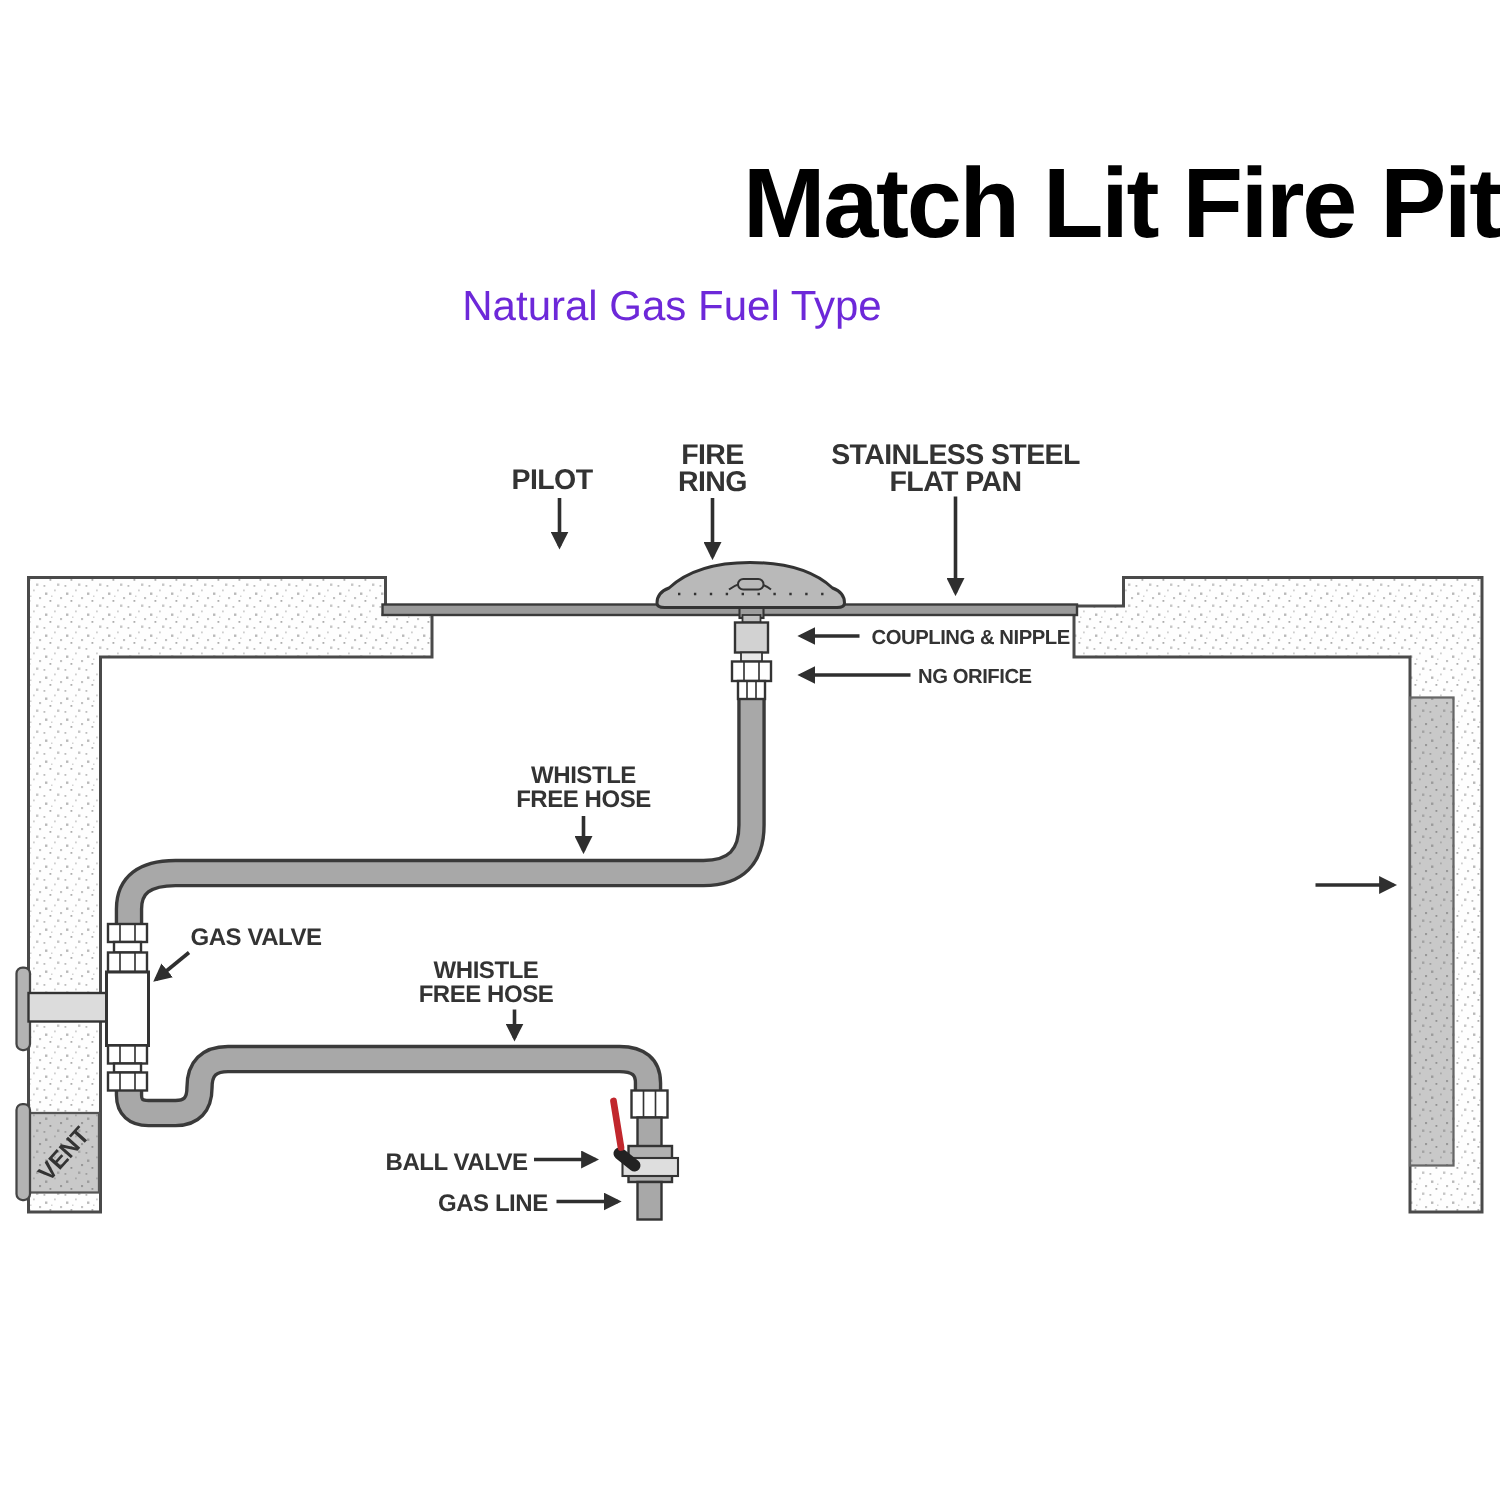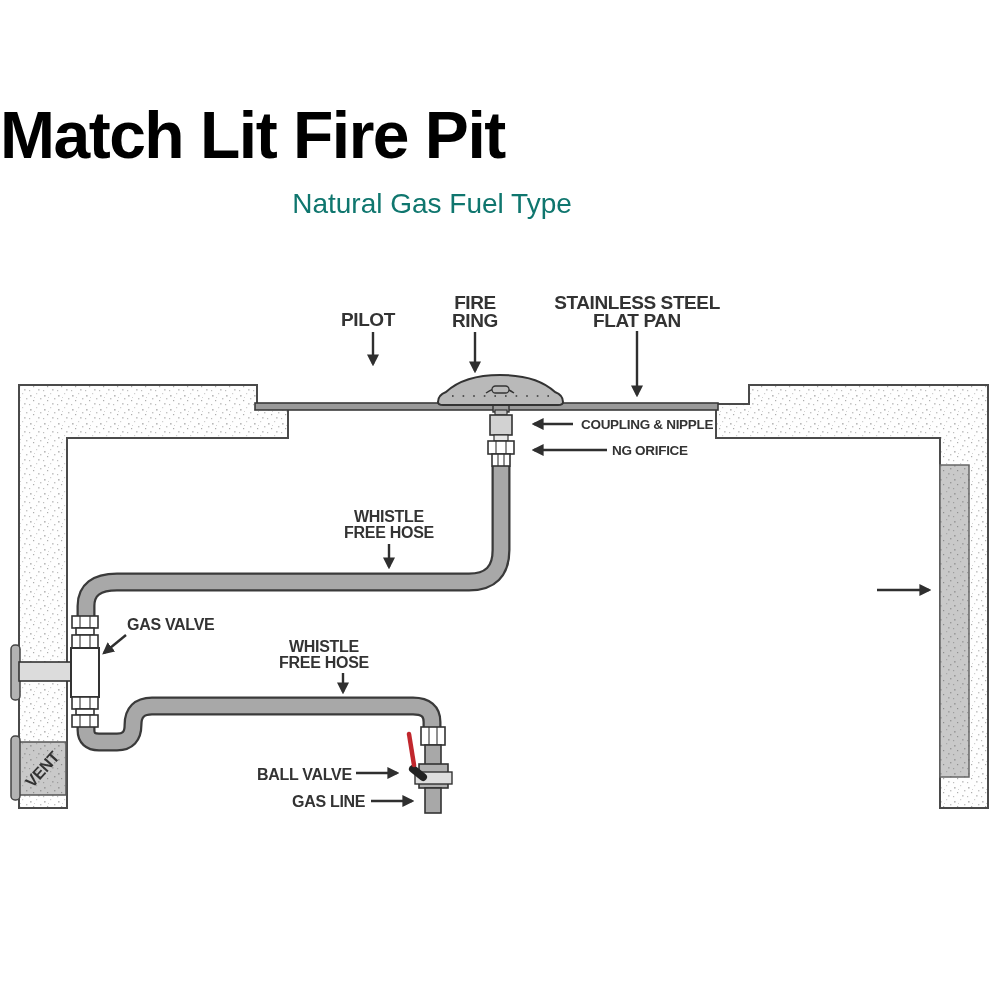--- a/index.html
+++ b/index.html
@@ -9,27 +9,27 @@
     --pan:#9a9a9a;
     --ring:#b9b9b9;
     --wallline:#4a4a4a;
     --ventgray:#c9c9c9;
     --red:#c1272d;
   }
   *{margin:0;padding:0;box-sizing:border-box;}
   body{background:#ffffff;font-family:"Liberation Sans",sans-serif;}
   .page{position:relative;width:1000px;height:1000px;background:#ffffff;overflow:hidden;}
   .title{
-    position:absolute;top:102px;left:0;width:1000px;text-align:left;
+    position:absolute;top:102px;left:0;width:1000px;text-align:right;
     font-size:66px;font-weight:700;letter-spacing:-1.5px;color:var(--title,#000);
     font-family:"Liberation Sans",sans-serif;line-height:1.0;
   }
   .subtitle{
-    position:absolute;top:188px;left:0;width:864px;text-align:center;
-    font-size:28px;font-weight:400;color:#0f766e;letter-spacing:0;
+    position:absolute;top:188px;left:16px;width:864px;text-align:center;
+    font-size:28px;font-weight:400;color:#6d28d9;letter-spacing:0;
     font-family:"Liberation Sans",sans-serif;
   }
   svg{position:absolute;left:0;top:0;}
   .lbl-lg{font-family:"Liberation Sans",sans-serif;font-weight:700;font-size:19px;fill:var(--label,#333);letter-spacing:-0.4px;}
   .lbl-md{font-family:"Liberation Sans",sans-serif;font-weight:700;font-size:16px;fill:var(--label,#333);letter-spacing:-0.3px;}
   .lbl-sm{font-family:"Liberation Sans",sans-serif;font-weight:700;font-size:13.5px;fill:var(--label,#333);letter-spacing:-0.3px;}
   .arw{stroke:#2f2f2f;stroke-width:2.4;fill:none;}
   .wall{fill:url(#stip);stroke:var(--wallline,#4a4a4a);stroke-width:2;}
   .hose-outer{fill:none;stroke:#3a3a3a;stroke-width:19;}
   .hose-inner{fill:none;stroke:var(--hose,#a8a8a8);stroke-width:14.5;}

